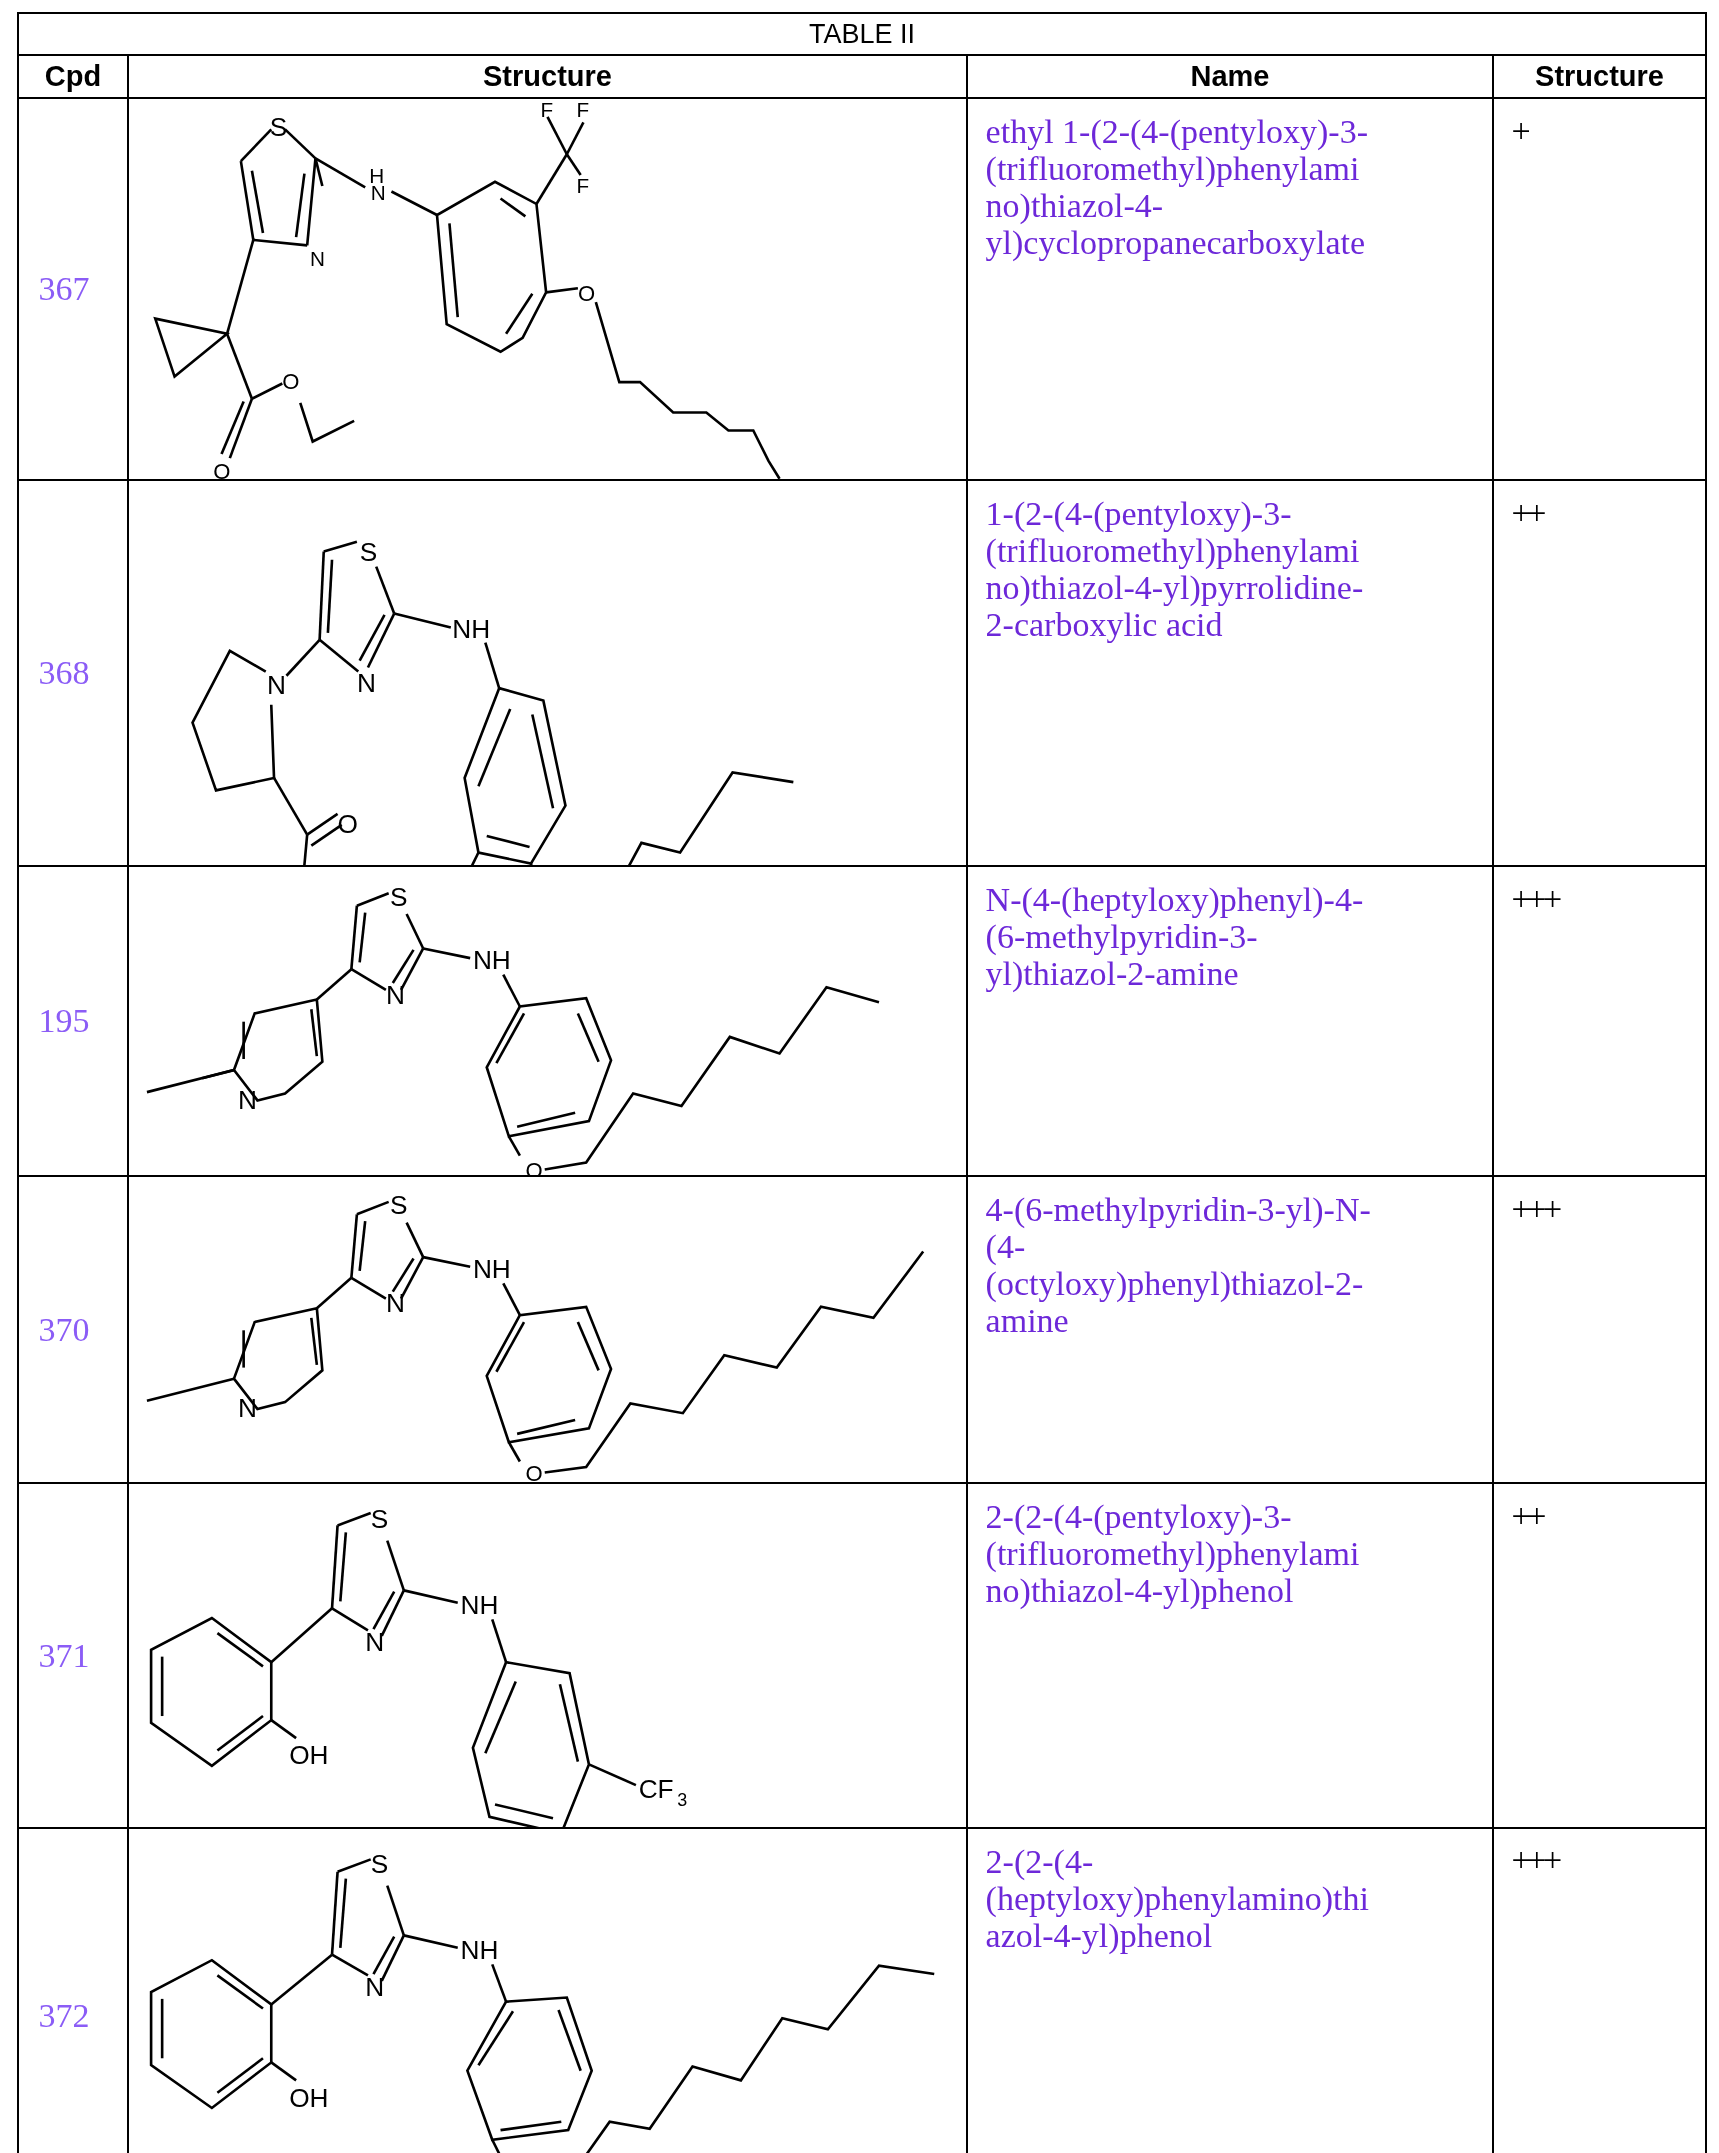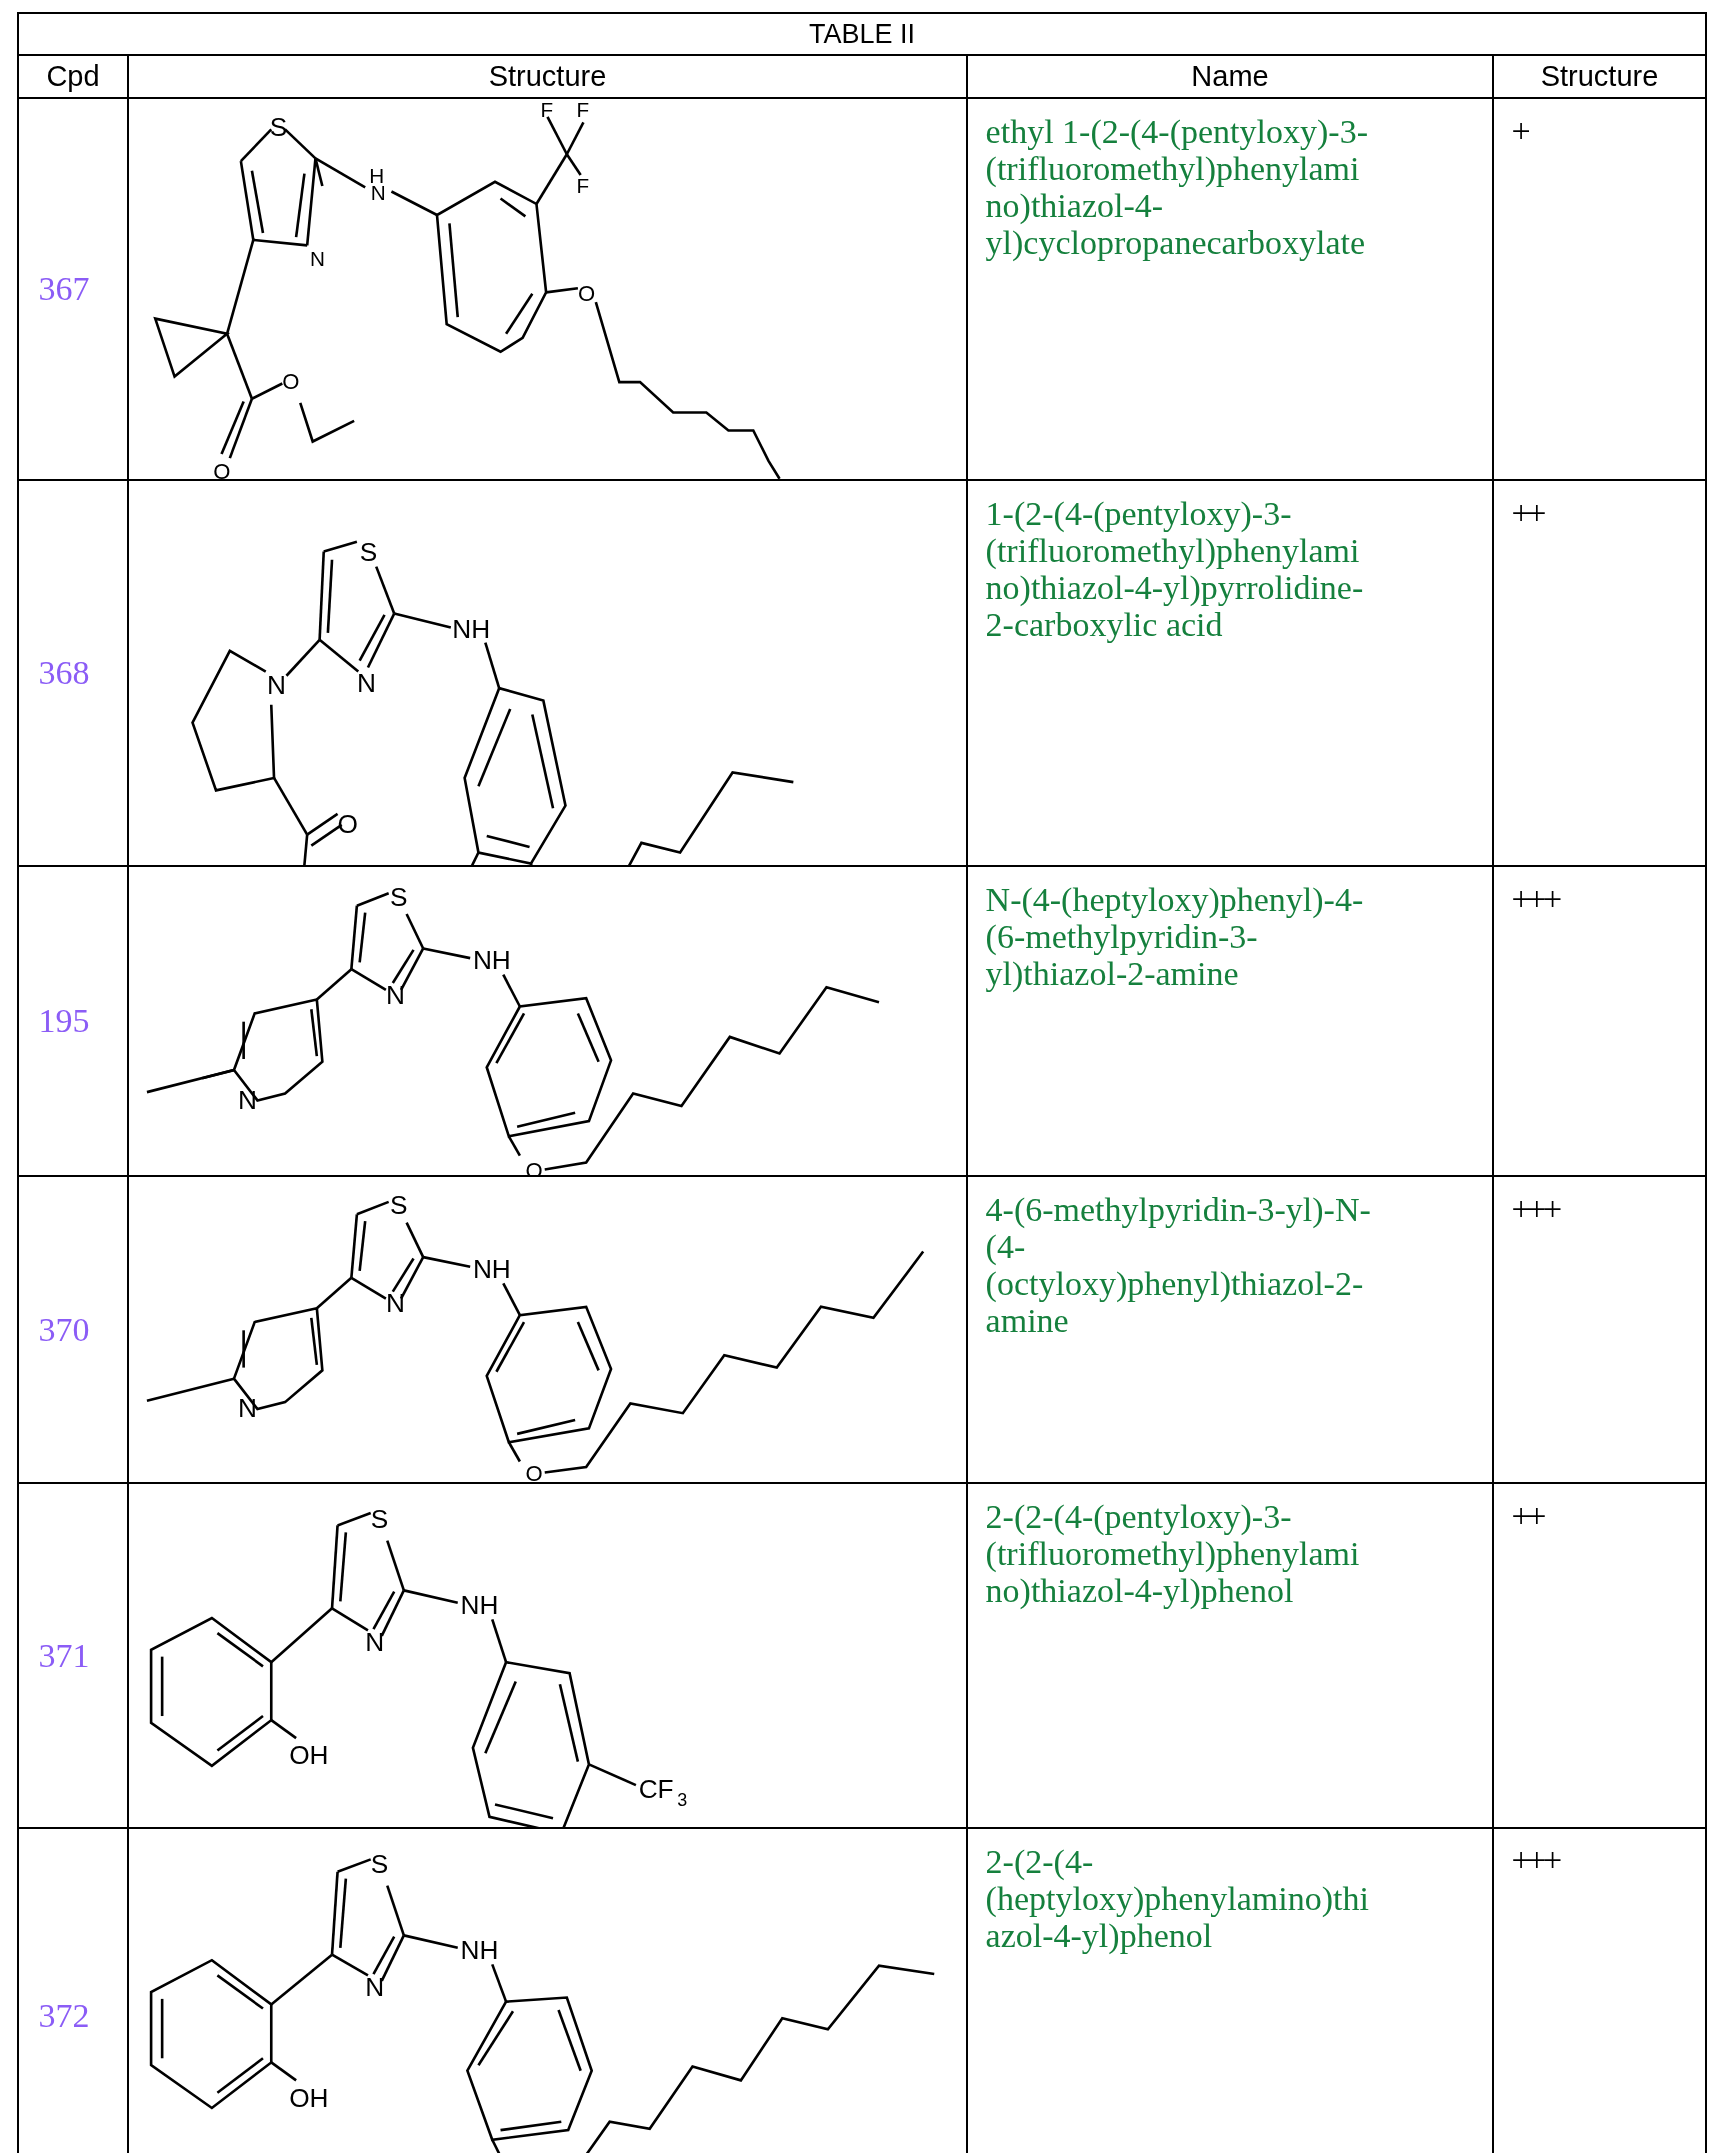--- a/index.html
+++ b/index.html
@@ -1,22 +1,22 @@
 <!DOCTYPE html>
 <html style="font-size:14px"><head>
 <meta charset="utf-8">
 <style>
   html, body { margin:0; padding:0; background:#ffffff; }
   body { width:1719px; height:2153px; position:relative; overflow:hidden; }
   #tbl { position:absolute; left:17px; top:12.4px; width:1689px; border-collapse:collapse; table-layout:fixed; }
   #tbl td, #tbl th { border:2.6px solid #000; padding:0; vertical-align:top; }
   .title-cell { height:40px; text-align:center; vertical-align:middle !important; font-family:"Liberation Sans", sans-serif; font-weight:normal; font-size:27px; color:#000; }
-  .hdr { height:41px; text-align:center; vertical-align:middle !important; font-family:"Liberation Sans", sans-serif; font-weight:normal; font-size:29px; color:#000; }
+  .hdr { height:41px; text-align:center; vertical-align:middle !important; font-family:"Liberation Sans", sans-serif; font-weight:bold; font-size:29px; color:#000; }
   .cpd { vertical-align:middle !important; font-family:"Liberation Serif", serif; font-size:34px; padding-left:19.4px !important; color:#8b5cf6; }
-  .name { font-family:"Liberation Serif", serif; font-size:34px; line-height:37px; padding:14px 8.8px 0 17.6px !important; color:#15803d; white-space:pre-line; word-break:break-all; }
+  .name { font-family:"Liberation Serif", serif; font-size:34px; line-height:37px; padding:14px 8.8px 0 17.6px !important; color:#6d28d9; white-space:pre-line; word-break:break-all; }
   .act { font-family:"Liberation Serif", serif; font-size:34px; line-height:37px; padding:12.4px 0 0 17.6px !important; color:#000; letter-spacing:-3.5px; }
   .struct { position:relative; }
   .struct svg { display:block; width:100%; height:100%; }
   .struct svg line, .struct svg polyline, .struct svg polygon { stroke:#000; stroke-width:1.9; fill:none; stroke-linejoin:miter; }
   .struct svg text { font-family:"Liberation Sans", sans-serif; font-size:19px; fill:#000; }
   .struct svg text.sub { font-size:13px; }
 </style>
 </head>
 <body>
 

